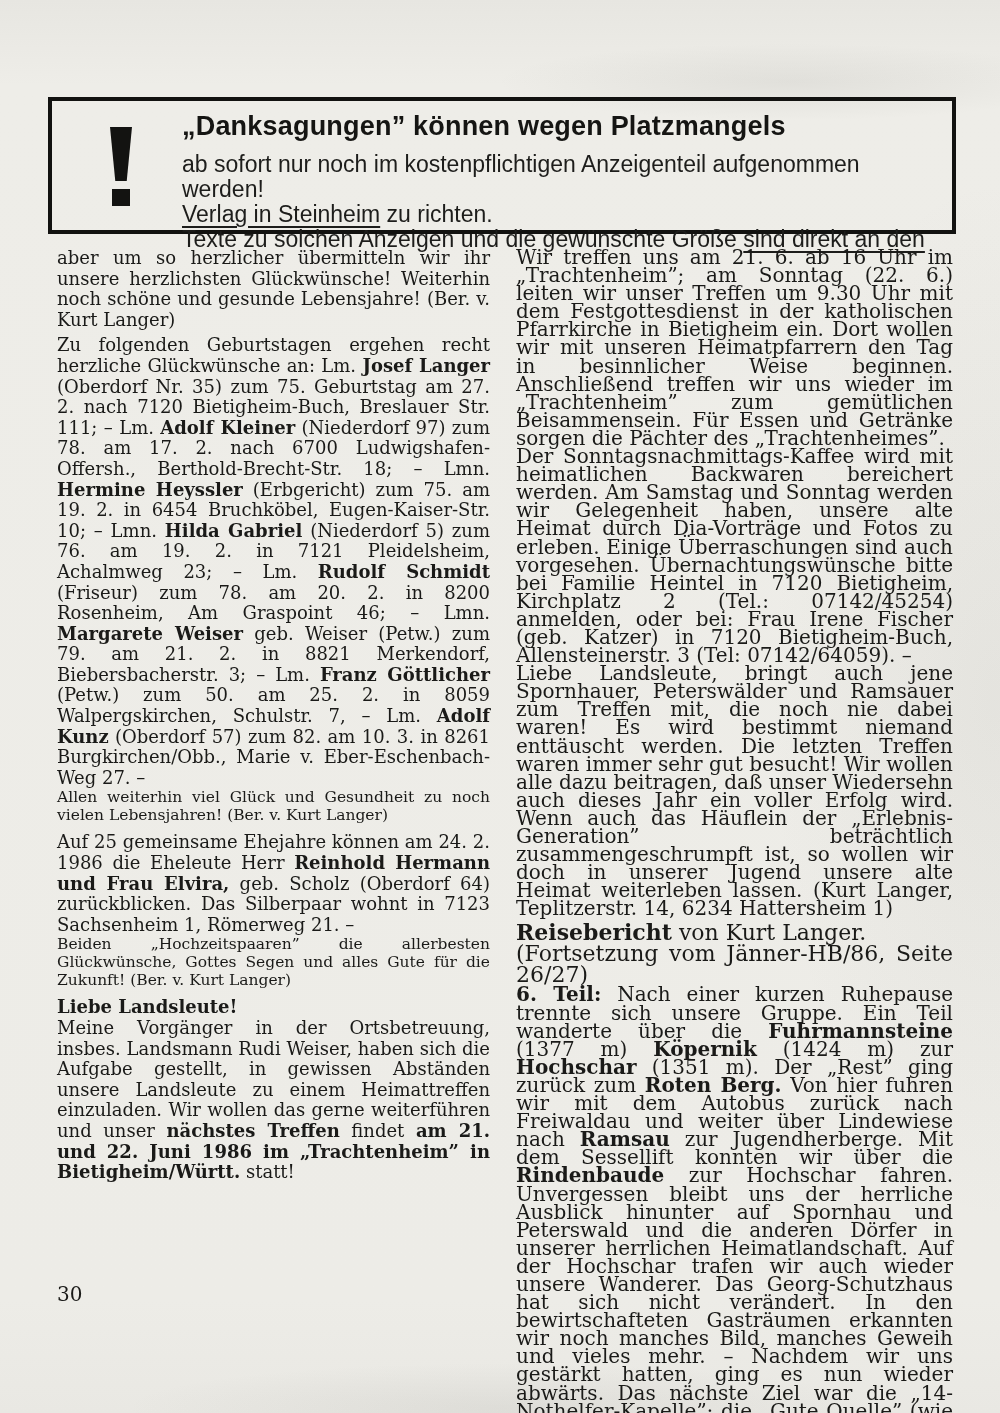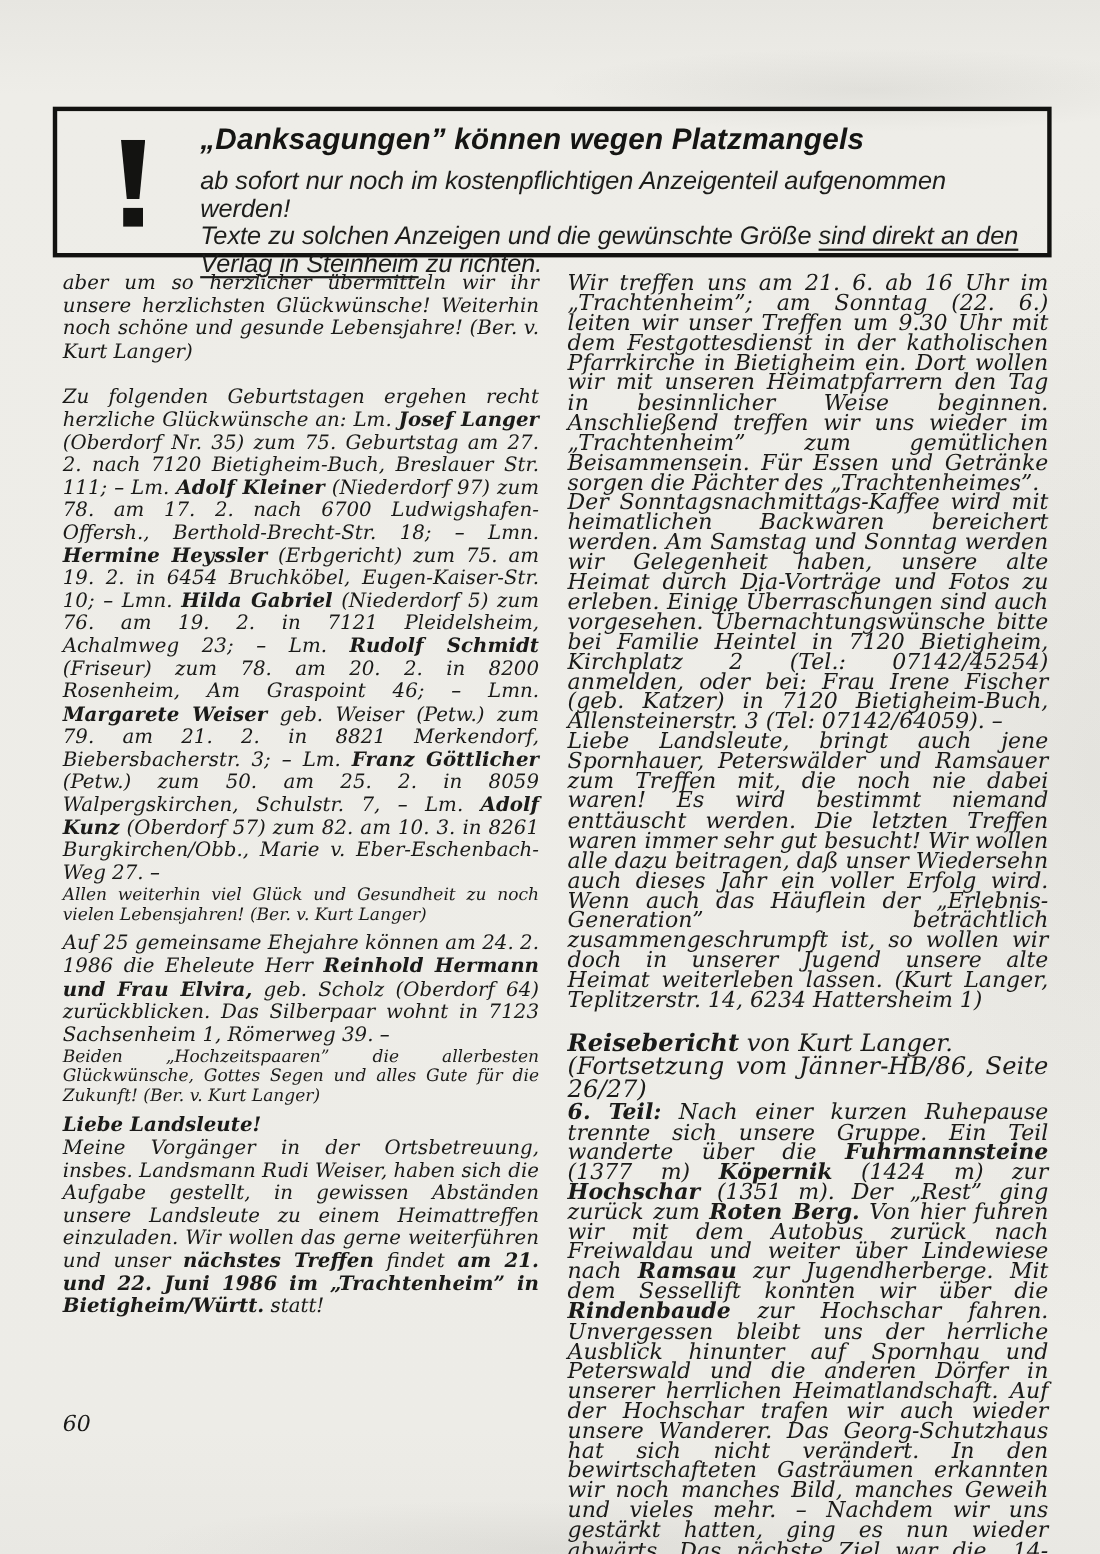--- a/index.html
+++ b/index.html
@@ -11,21 +11,20 @@
     position: relative;
     width: 1000px; height: 1413px;
     background-color: #ecebe6;
     background-image:
       radial-gradient(ellipse 420px 55px at 790px 82px, rgba(110,110,105,0.10), transparent 70%),
       radial-gradient(ellipse 300px 700px at 995px 700px, rgba(120,120,115,0.08), transparent 75%),
       radial-gradient(ellipse 500px 60px at 500px 1408px, rgba(120,120,115,0.10), transparent 75%),
       linear-gradient(180deg, #e7e6e1 0%, #eeede8 6%, #edece7 92%, #e9e8e3 100%);
     color: #1a1a18;
     font-family: "DejaVu Serif", serif;
-    font-style: italic;
   }
 
   
   .notice-box {
     position: absolute;
     left: 48px; top: 97px;
     width: 908px; height: 137px;
     border: 4px solid #121210;
     box-sizing: border-box;
   }
@@ -93,21 +92,21 @@
     line-height: 18px;
   }
   .col-right .para {
     font-size: 20px;
     line-height: 18.1px;
   }
   .col-right .para.lede {
     font-size: 22px;
     line-height: 21px;
   }
-  .para.mt5 { margin-top: 21px; }
+  .para.mt5 { margin-top: 5px; }
   .para.mt8 { margin-top: 8px; }
   .para b, .para .b { font-weight: bold; }
 
   .page-number {
     position: absolute;
     left: 57px; top: 1282px;
     font-size: 20px;
     font-family: "DejaVu Serif", serif;
     color: #1a1a18;
   }
@@ -118,39 +117,39 @@
 <div class="page">
 
   <div class="notice-box">
     <div class="notice-icon">
       <div class="excl-bar"></div>
       <div class="excl-dot"></div>
     </div>
     <div class="notice-content">
       <h1 class="notice-title">„Danksagungen” können wegen Platzmangels</h1>
       <p class="notice-line first"><span>ab sofort nur noch im kostenpflichtigen Anzeigenteil aufgenommen werden!</span></p>
+      <p class="notice-line"><span class="u">Verlag in Steinheim</span><span> zu richten.</span></p>
       <p class="notice-line"><span>Texte zu solchen Anzeigen und die gewünschte Größe </span><span class="u">sind direkt an den</span></p>
-      <p class="notice-line"><span class="u">Verlag in Steinheim</span><span> zu richten.</span></p>
     </div>
   </div>
 
   <div class="col col-left">
     <p class="para"><span>aber um so herzlicher übermitteln wir ihr unsere herzlichsten Glückwünsche! Weiterhin noch schöne und gesunde Lebensjahre! (Ber. v. Kurt Langer)</span></p>
     <p class="para mt5"><span>Zu folgenden Geburtstagen ergehen recht herzliche Glückwünsche an: Lm. </span><span class="b">Josef Langer</span><span> (Oberdorf Nr. 35) zum 75. Geburtstag am 27. 2. nach 7120 Bietigheim-Buch, Breslauer Str. 111; – Lm. </span><span class="b">Adolf Kleiner</span><span> (Niederdorf 97) zum 78. am 17. 2. nach 6700 Ludwigshafen-Offersh., Berthold-Brecht-Str. 18; – Lmn. </span><span class="b">Hermine Heyssler</span><span> (Erbgericht) zum 75. am 19. 2. in 6454 Bruchköbel, Eugen-Kaiser-Str. 10; – Lmn. </span><span class="b">Hilda Gabriel</span><span> (Niederdorf 5) zum 76. am 19. 2. in 7121 Pleidelsheim, Achalmweg 23; – Lm. </span><span class="b">Rudolf Schmidt</span><span> (Friseur) zum 78. am 20. 2. in 8200 Rosenheim, Am Graspoint 46; – Lmn. </span><span class="b">Margarete Weiser</span><span> geb. Weiser (Petw.) zum 79. am 21. 2. in 8821 Merkendorf, Biebersbacherstr. 3; – Lm. </span><span class="b">Franz Göttlicher</span><span> (Petw.) zum 50. am 25. 2. in 8059 Walpergskirchen, Schulstr. 7, – Lm. </span><span class="b">Adolf Kunz</span><span> (Oberdorf 57) zum 82. am 10. 3. in 8261 Burgkirchen/Obb., Marie v. Eber-Eschenbach-Weg 27. –</span></p>
     <p class="para small"><span>Allen weiterhin viel Glück und Gesundheit zu noch vielen Lebensjahren! (Ber. v. Kurt Langer)</span></p>
-    <p class="para mt8"><span>Auf 25 gemeinsame Ehejahre können am 24. 2. 1986 die Eheleute Herr </span><span class="b">Reinhold Hermann und Frau Elvira,</span><span> geb. Scholz (Oberdorf 64) zurückblicken. Das Silberpaar wohnt in 7123 Sachsenheim 1, Römerweg 39. –</span></p>
+    <p class="para mt8"><span>Auf 25 gemeinsame Ehejahre können am 24. 2. 1986 die Eheleute Herr </span><span class="b">Reinhold Hermann und Frau Elvira,</span><span> geb. Scholz (Oberdorf 64) zurückblicken. Das Silberpaar wohnt in 7123 Sachsenheim 1, Römerweg 21. –</span></p>
     <p class="para small"><span>Beiden „Hochzeitspaaren” die allerbesten Glückwünsche, Gottes Segen und alles Gute für die Zukunft! (Ber. v. Kurt Langer)</span></p>
     <p class="para mt8"><span class="b">Liebe Landsleute!</span></p>
     <p class="para"><span>Meine Vorgänger in der Ortsbetreuung, insbes. Landsmann Rudi Weiser, haben sich die Aufgabe gestellt, in gewissen Abständen unsere Landsleute zu einem Heimattreffen einzuladen. Wir wollen das gerne weiterführen und unser </span><span class="b">nächstes Treffen</span><span> findet </span><span class="b">am 21. und 22. Juni 1986 im „Trachtenheim” in Bietigheim/Württ.</span><span> statt!</span></p>
   </div>
 
   <div class="col col-right">
     <p class="para"><span>Wir treffen uns am 21. 6. ab 16 Uhr im „Trachtenheim”; am Sonntag (22. 6.) leiten wir unser Treffen um 9.30 Uhr mit dem Festgottesdienst in der katholischen Pfarrkirche in Bietigheim ein. Dort wollen wir mit unseren Heimatpfarrern den Tag in besinnlicher Weise beginnen. Anschließend treffen wir uns wieder im „Trachtenheim” zum gemütlichen Beisammensein. Für Essen und Getränke sorgen die Pächter des „Trachtenheimes”.</span></p>
     <p class="para"><span>Der Sonntagsnachmittags-Kaffee wird mit heimatlichen Backwaren bereichert werden. Am Samstag und Sonntag werden wir Gelegenheit haben, unsere alte Heimat durch Dia-Vorträge und Fotos zu erleben. Einige Überraschungen sind auch vorgesehen. Übernachtungswünsche bitte bei Familie Heintel in 7120 Bietigheim, Kirchplatz 2 (Tel.: 07142/45254) anmelden, oder bei: Frau Irene Fischer (geb. Katzer) in 7120 Bietigheim-Buch, Allensteinerstr. 3 (Tel: 07142/64059). –</span></p>
     <p class="para"><span>Liebe Landsleute, bringt auch jene Spornhauer, Peterswälder und Ramsauer zum Treffen mit, die noch nie dabei waren! Es wird bestimmt niemand enttäuscht werden. Die letzten Treffen waren immer sehr gut besucht! Wir wollen alle dazu beitragen, daß unser Wiedersehn auch dieses Jahr ein voller Erfolg wird. Wenn auch das Häuflein der „Erlebnis-Generation” beträchtlich zusammengeschrumpft ist, so wollen wir doch in unserer Jugend unsere alte Heimat weiterleben lassen. (Kurt Langer, Teplitzerstr. 14, 6234 Hattersheim 1)</span></p>
     <p class="para lede mt5"><span class="b">Reisebericht</span><span> von Kurt Langer.</span></p>
     <p class="para lede"><span>(Fortsetzung vom Jänner-HB/86, Seite 26/27)</span></p>
     <p class="para"><span class="b">6. Teil:</span><span> Nach einer kurzen Ruhepause trennte sich unsere Gruppe. Ein Teil wanderte über die </span><span class="b">Fuhrmannsteine</span><span> (1377 m) </span><span class="b">Köpernik</span><span> (1424 m) zur </span><span class="b">Hochschar</span><span> (1351 m). Der „Rest” ging zurück zum </span><span class="b">Roten Berg.</span><span> Von hier fuhren wir mit dem Autobus zurück nach Freiwaldau und weiter über Lindewiese nach </span><span class="b">Ramsau</span><span> zur Jugendherberge. Mit dem Sessellift konnten wir über die </span><span class="b">Rindenbaude</span><span> zur Hochschar fahren. Unvergessen bleibt uns der herrliche Ausblick hinunter auf Spornhau und Peterswald und die anderen Dörfer in unserer herrlichen Heimatlandschaft. Auf der Hochschar trafen wir auch wieder unsere Wanderer. Das Georg-Schutzhaus hat sich nicht verändert. In den bewirtschafteten Gasträumen erkannten wir noch manches Bild, manches Geweih und vieles mehr. – Nachdem wir uns gestärkt hatten, ging es nun wieder abwärts. Das nächste Ziel war die „14-Nothelfer-Kapelle”; die „Gute Quelle” (wie es auf einem Gedenkstein stand) spendet dem müden Wanderer keine Labung mehr. Die Quelle wurde gefaßt und soll einem seit Jahren im Bau befindlichen Sanatorium die Wasserversorgung sichern. Die Kapelle wurde zweckentfremdet, als Waldarbeiterunterkunft an einer anderen Stelle</span></p>
   </div>
 
-  <div class="page-number">60</div>
+  <div class="page-number">30</div>
 
 </div>
 
 </body></html>

